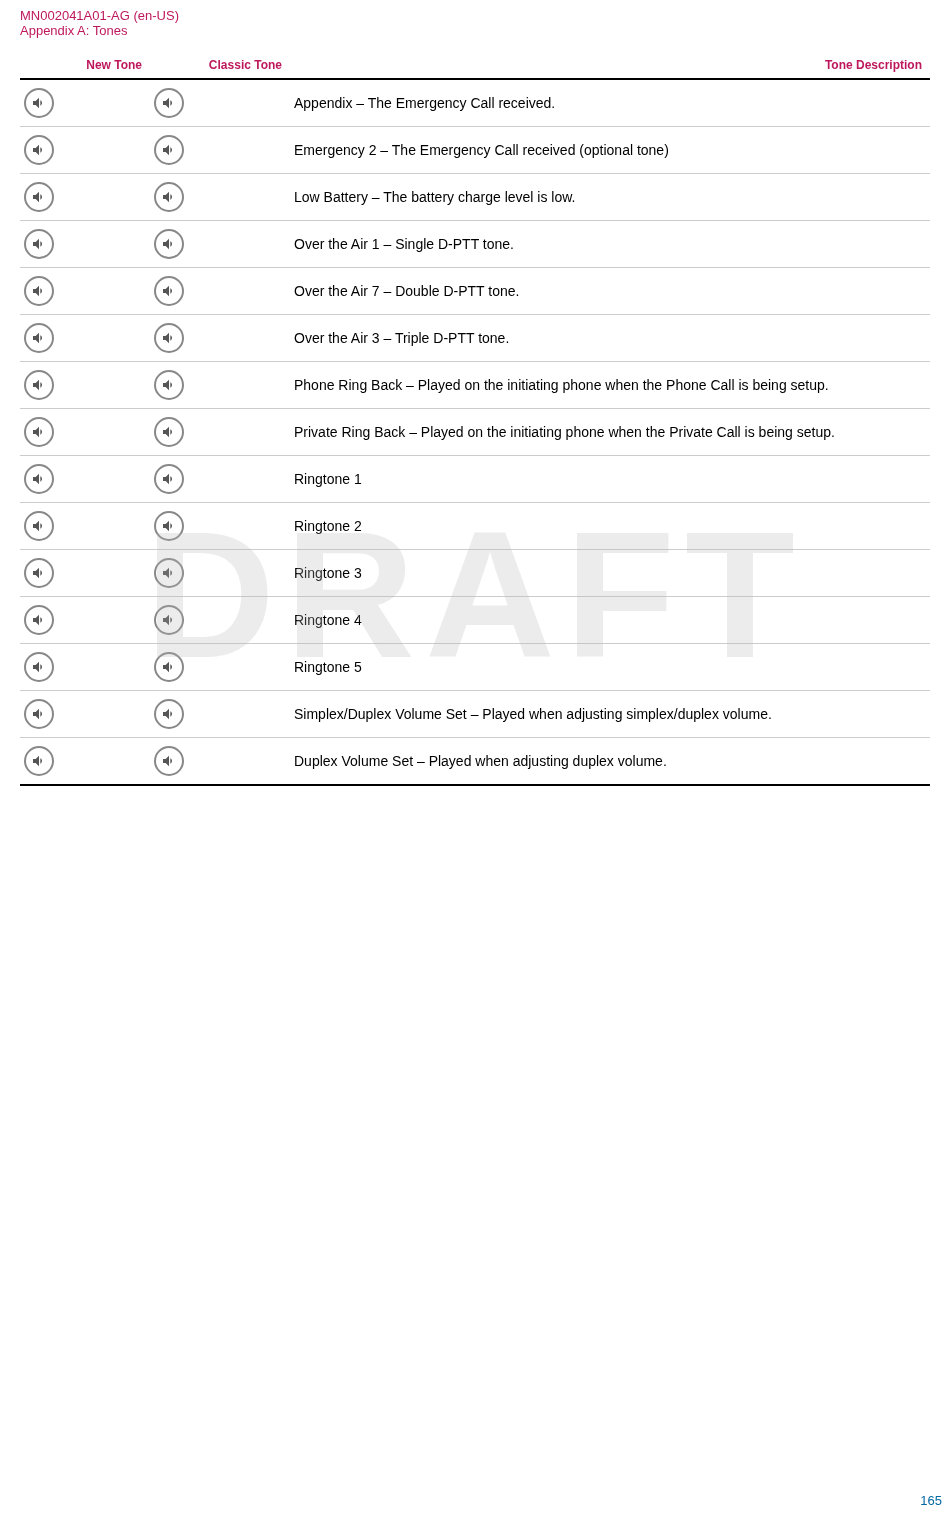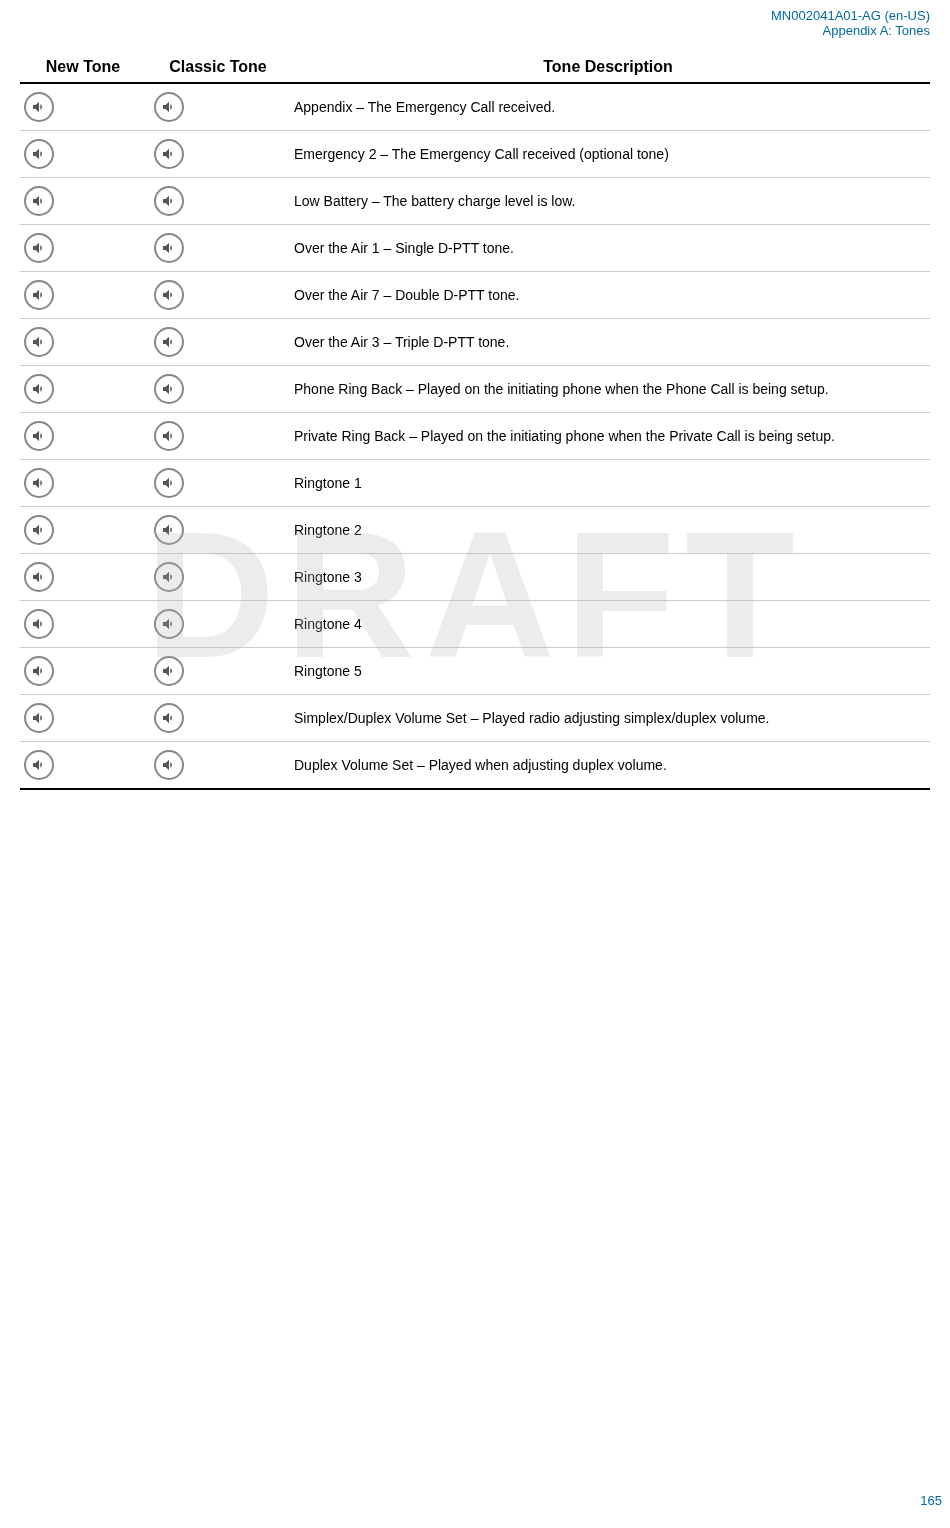--- a/index.html
+++ b/index.html
@@ -7,45 +7,45 @@
       font-family: Arial, sans-serif;
       font-size: 14px;
       background: #fff;
       color: #000;
       width: 950px;
       min-height: 1528px;
       position: relative;
     }
 
     .header {
-      text-align: right;
+      text-align: left;
       padding: 8px 20px 4px 20px;
       font-size: 13px;
-      color: #0369a1;
+      color: #be185d;
     }
 
     .table-container {
       padding: 10px 20px 0 20px;
     }
 
     table {
       width: 100%;
       border-collapse: collapse;
     }
 
     thead tr {
       border-bottom: 2px solid #000;
     }
 
     thead th {
-      text-align: center;
+      text-align: right;
       padding: 6px 8px 6px 4px;
       font-weight: bold;
-      color: #000000;
-      font-size: 16px;
+      color: #be185d;
+      font-size: 12px;
     }
 
     thead th:first-child { width: 130px; }
     thead th:nth-child(2) { width: 140px; }
     thead th:nth-child(3) { width: auto; }
 
     tbody tr {
       border-bottom: 1px solid #ccc;
     }
 
@@ -297,21 +297,21 @@
           <td><span class="speaker-icon">
               <svg width="16" height="16" viewBox="0 0 24 24" fill="#555">
       <path d="M3 9v6h4l5 5V4L7 9H3zm13.5 3c0-1.77-1.02-3.29-2.5-4.03v8.05c1.48-.73 2.5-2.25 2.5-4.02z"></path>
     </svg>
             </span></td>
           <td><span class="speaker-icon">
               <svg width="16" height="16" viewBox="0 0 24 24" fill="#555">
       <path d="M3 9v6h4l5 5V4L7 9H3zm13.5 3c0-1.77-1.02-3.29-2.5-4.03v8.05c1.48-.73 2.5-2.25 2.5-4.02z"></path>
     </svg>
             </span></td>
-          <td>Simplex/Duplex Volume Set – Played radio adjusting simplex/duplex volume.</td>
+          <td>Simplex/Duplex Volume Set – Played when adjusting simplex/duplex volume.</td>
         </tr>
         <tr class="last-row">
           <td><span class="speaker-icon">
               <svg width="16" height="16" viewBox="0 0 24 24" fill="#555">
       <path d="M3 9v6h4l5 5V4L7 9H3zm13.5 3c0-1.77-1.02-3.29-2.5-4.03v8.05c1.48-.73 2.5-2.25 2.5-4.02z"></path>
     </svg>
             </span></td>
           <td><span class="speaker-icon">
               <svg width="16" height="16" viewBox="0 0 24 24" fill="#555">
       <path d="M3 9v6h4l5 5V4L7 9H3zm13.5 3c0-1.77-1.02-3.29-2.5-4.03v8.05c1.48-.73 2.5-2.25 2.5-4.02z"></path>

